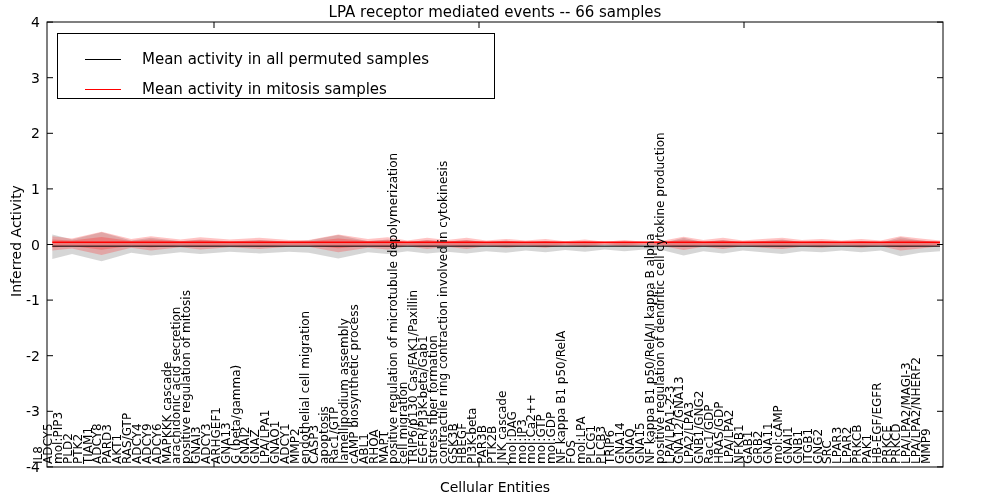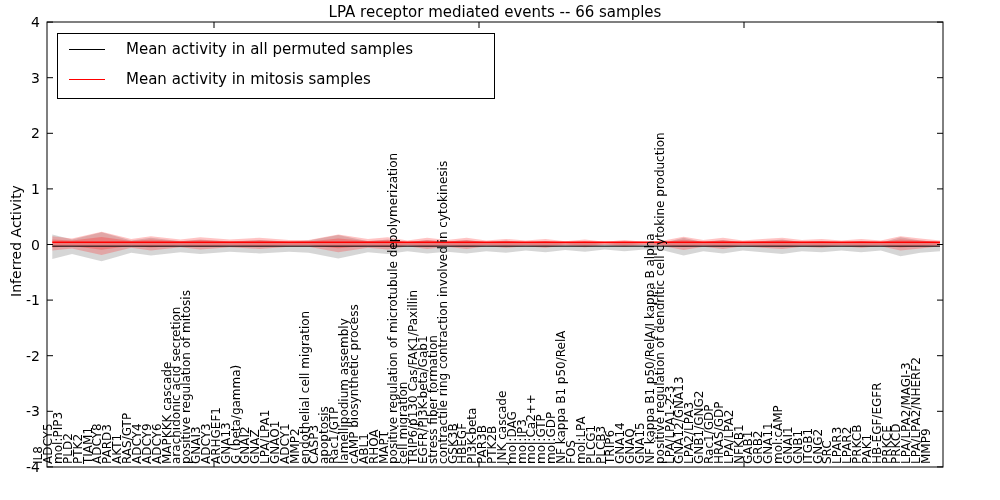--- a/index.html
+++ b/index.html
@@ -8,32 +8,33 @@
   #chart-title{position:absolute;left:47px;top:3px;width:896px;text-align:center;
                font-size:15px;white-space:nowrap;}
   #y-axis-label{position:absolute;left:-94px;top:233px;width:220px;text-align:center;
                 font-size:14px;transform:rotate(-90deg);transform-origin:center center;}
   #x-axis-label{position:absolute;left:47px;top:479px;width:896px;text-align:center;font-size:14px;}
   .ytick{position:absolute;width:38px;text-align:right;font-size:14px;line-height:18px;}
   .xlab{position:absolute;white-space:nowrap;font-size:12px;line-height:14px;
         transform:rotate(-90deg);transform-origin:0 100%;}
   #legend-box{position:absolute;left:57px;top:33px;width:436px;height:64px;
               background:#ffffff;border:1px solid #000;z-index:5;}
-  .legend-row{position:absolute;left:0;width:100%;height:28px;}
+  .legend-row{position:absolute;left:16px;width:100%;height:28px;margin-top:10px;}
   .legend-line{position:absolute;left:11px;top:13px;width:36px;height:0;border-top:1.6px solid #000;}
   .legend-text{position:absolute;left:68px;top:4px;font-size:15px;white-space:nowrap;}
   #chart-svg{position:absolute;left:0;top:0;}
   #xlabels-layer,#yticks-layer{position:absolute;left:0;top:0;width:0;height:0;}
 </style>
 </head>
 <body>
 
 <div id="figure">
   <div id="chart-title">LPA receptor mediated events -- 66 samples</div>
   <div id="y-axis-label">Inferred Activity</div>
+  <div id="x-axis-label">Cellular Entities</div>
 
   <svg id="chart-svg" width="1000" height="500">
       <path d="M52.3,234.5 L72.0,239.5 L101.6,232.3 L131.2,240.6 L150.9,237.8 L180.5,241.2 L200.3,239.5 L229.8,241.7 L259.4,240.1 L289.0,241.7 L308.7,240.6 L338.3,235.0 L367.9,241.2 L387.7,239.5 L407.4,242.3 L427.1,240.1 L446.8,241.7 L466.6,240.1 L486.3,242.3 L506.0,240.6 L525.7,242.8 L545.5,241.2 L565.2,243.4 L584.9,241.7 L604.6,243.9 L624.4,242.3 L644.1,243.9 L663.8,242.8 L683.6,237.8 L703.3,242.3 L723.0,240.1 L742.7,242.8 L762.5,241.2 L782.2,239.5 L801.9,242.3 L821.6,241.2 L841.4,242.8 L861.1,241.2 L880.8,242.8 L900.5,237.3 L920.3,240.6 L940.0,242.3 L940.0,251.2 L920.3,252.8 L900.5,256.2 L880.8,250.6 L861.1,252.3 L841.4,250.6 L821.6,252.3 L801.9,251.2 L782.2,254.0 L762.5,252.3 L742.7,250.6 L723.0,253.4 L703.3,251.2 L683.6,255.6 L663.8,250.6 L644.1,249.5 L624.4,251.2 L604.6,249.5 L584.9,251.7 L565.2,250.1 L545.5,252.3 L525.7,250.6 L506.0,252.8 L486.3,251.2 L466.6,253.4 L446.8,251.7 L427.1,253.4 L407.4,251.2 L387.7,254.0 L367.9,252.3 L338.3,258.4 L308.7,252.8 L289.0,251.7 L259.4,253.4 L229.8,251.7 L200.3,254.0 L180.5,252.3 L150.9,255.6 L131.2,252.8 L101.6,261.2 L72.0,254.0 L52.3,259.0 Z" fill="#999999" fill-opacity="0.4" stroke="none"></path>
       <path d="M52.3,236.2 L72.0,238.4 L101.6,231.7 L131.2,238.9 L150.9,236.2 L180.5,239.5 L200.3,237.3 L229.8,239.5 L259.4,237.8 L289.0,240.1 L308.7,240.1 L338.3,234.5 L367.9,238.9 L387.7,237.3 L407.4,240.6 L427.1,237.8 L446.8,240.1 L466.6,237.8 L486.3,240.6 L506.0,238.9 L525.7,240.6 L545.5,238.9 L565.2,241.2 L584.9,239.5 L604.6,241.7 L624.4,240.1 L644.1,241.7 L663.8,240.6 L683.6,236.7 L703.3,240.1 L723.0,237.8 L742.7,240.6 L762.5,238.9 L782.2,237.8 L801.9,240.1 L821.6,238.9 L841.4,240.6 L861.1,238.9 L880.8,240.6 L900.5,236.2 L920.3,238.4 L940.0,240.6 L940.0,246.2 L920.3,248.4 L900.5,250.6 L880.8,246.2 L861.1,247.8 L841.4,246.2 L821.6,247.8 L801.9,246.7 L782.2,248.9 L762.5,247.8 L742.7,246.2 L723.0,248.9 L703.3,246.7 L683.6,250.1 L663.8,246.2 L644.1,245.1 L624.4,246.7 L604.6,245.1 L584.9,247.3 L565.2,245.6 L545.5,247.8 L525.7,246.2 L506.0,247.8 L486.3,246.2 L466.6,248.9 L446.8,246.7 L427.1,248.9 L407.4,246.2 L387.7,249.5 L367.9,247.8 L338.3,252.3 L308.7,246.7 L289.0,246.7 L259.4,248.9 L229.8,247.3 L200.3,249.5 L180.5,247.3 L150.9,250.6 L131.2,247.8 L101.6,255.1 L72.0,248.4 L52.3,250.6 Z" fill="#ff2a2a" fill-opacity="0.28" stroke="none"></path>
       <path d="M52.3,239.4 L72.0,240.6 L101.6,237.0 L131.2,240.9 L150.9,239.4 L180.5,241.2 L200.3,240.0 L229.8,241.2 L259.4,240.3 L289.0,241.6 L308.7,241.6 L338.3,238.5 L367.9,240.9 L387.7,240.0 L407.4,241.9 L427.1,240.3 L446.8,241.6 L466.6,240.3 L486.3,241.9 L506.0,240.9 L525.7,241.9 L545.5,240.9 L565.2,242.2 L584.9,241.2 L604.6,242.5 L624.4,241.6 L644.1,242.5 L663.8,241.9 L683.6,239.7 L703.3,241.6 L723.0,240.3 L742.7,241.9 L762.5,240.9 L782.2,240.3 L801.9,241.6 L821.6,240.9 L841.4,241.9 L861.1,240.9 L880.8,241.9 L900.5,239.4 L920.3,240.6 L940.0,241.9 L940.0,244.9 L920.3,246.1 L900.5,247.4 L880.8,244.9 L861.1,245.8 L841.4,244.9 L821.6,245.8 L801.9,245.2 L782.2,246.4 L762.5,245.8 L742.7,244.9 L723.0,246.4 L703.3,245.2 L683.6,247.1 L663.8,244.9 L644.1,244.3 L624.4,245.2 L604.6,244.3 L584.9,245.5 L565.2,244.6 L545.5,245.8 L525.7,244.9 L506.0,245.8 L486.3,244.9 L466.6,246.4 L446.8,245.2 L427.1,246.4 L407.4,244.9 L387.7,246.8 L367.9,245.8 L338.3,248.3 L308.7,245.2 L289.0,245.2 L259.4,246.4 L229.8,245.5 L200.3,246.8 L180.5,245.5 L150.9,247.4 L131.2,245.8 L101.6,249.8 L72.0,246.1 L52.3,247.4 Z" fill="#ff2a2a" fill-opacity="0.32" stroke="none"></path>
       <line x1="52.3" y1="246.168" x2="940" y2="246.168" stroke="#000000" stroke-width="1"></line>
       <line x1="52.3" y1="242.276" x2="940" y2="242.276" stroke="#ff0000" stroke-width="1.4"></line>
       <rect x="47" y="22" width="896" height="445" fill="none" stroke="#000" stroke-width="1"></rect>
       <line x1="47" y1="22.099999999999994" x2="53" y2="22.099999999999994" stroke="#000" stroke-width="1"></line>
       <line x1="943" y1="22.099999999999994" x2="937" y2="22.099999999999994" stroke="#000" stroke-width="1"></line>

